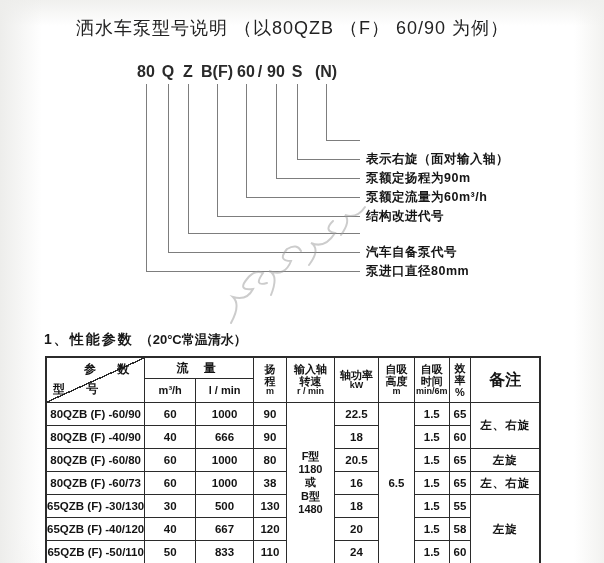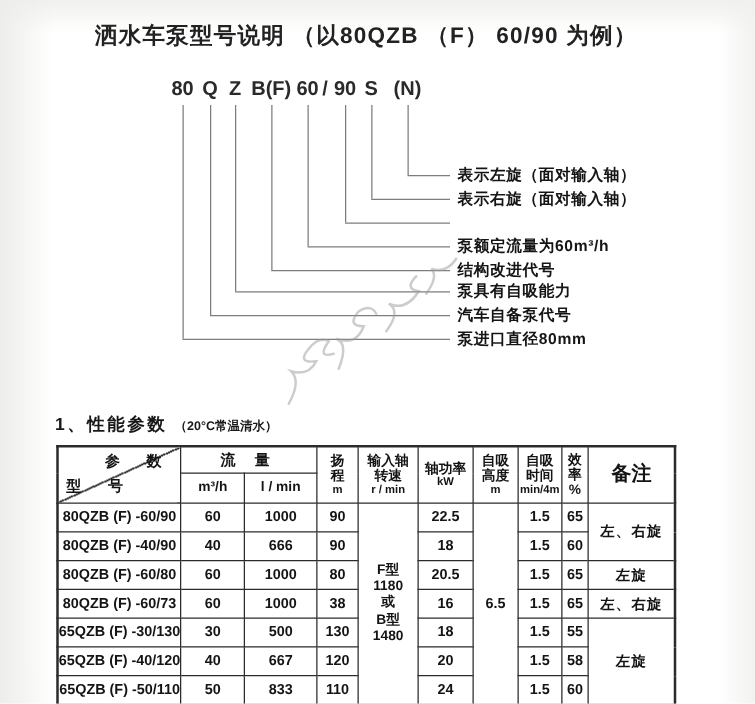--- a/index.html
+++ b/index.html
@@ -8,21 +8,21 @@
     position:relative;width:604px;height:563px;overflow:hidden;
     background:
       linear-gradient(to right, #ededeb, rgba(255,255,255,0) 42px),
       linear-gradient(to bottom, #f0f0ee, rgba(255,255,255,0) 26px),
       linear-gradient(to left, #f2f2f0, rgba(255,255,255,0) 30px),
       radial-gradient(130% 110% at 55% 42%, #ffffff 62%, #efefed 100%);
     color:#1e1e1e;
   }
   .doc-title{
     position:absolute;left:76px;top:16px;width:470px;
-    font-size:18px;font-weight:bold;letter-spacing:1px;color:#222;
+    font-size:18px;font-weight:normal;letter-spacing:1px;color:#222;
     white-space:nowrap;
   }
   
   #diagram{position:absolute;left:0;top:0;width:604px;height:330px;}
   .code-seg{
     position:absolute;top:63px;transform:translateX(-50%);
     font-size:16px;font-weight:bold;color:#2a2a2a;white-space:nowrap;
   }
   .vline{position:absolute;width:1px;background:#7d7d7d;}
   .hline{position:absolute;height:1px;background:#7d7d7d;}
@@ -30,21 +30,21 @@
     position:absolute;left:366px;white-space:nowrap;
     font-size:12.5px;font-weight:bold;color:#151515;letter-spacing:0.5px;
   }
   
   #watermark{position:absolute;left:213px;top:193px;opacity:.5;}
   
   .section-heading{
     position:absolute;left:44px;top:331px;font-weight:bold;color:#181818;
     font-size:14px;letter-spacing:2px;white-space:nowrap;
   }
-  .section-heading .note{font-size:10px;letter-spacing:0;}
+  .section-heading .note{font-size:13px;letter-spacing:0;}
   
   #ptable{
     position:absolute;left:45px;top:356px;width:496px;
     border-collapse:collapse;table-layout:fixed;
     font-weight:bold;color:#141414;
   }
   #ptable th,#ptable td{
     border:1px solid #2b2b2b;padding:0;text-align:center;vertical-align:middle;
     font-weight:bold;overflow:hidden;
   }
@@ -80,41 +80,40 @@
       <div class="vline" style="left: 146px; top: 84px; height: 187px;"></div>
       <div class="hline" style="left: 146px; top: 271px; width: 214px;"></div>
       <div class="conn-label" style="left: 366px; top: 263px;">泵进口直径80mm</div>
       <div class="code-seg" style="left: 168px;">Q</div>
       <div class="vline" style="left: 168px; top: 84px; height: 168px;"></div>
       <div class="hline" style="left: 168px; top: 252px; width: 192px;"></div>
       <div class="conn-label" style="left: 366px; top: 244px;">汽车自备泵代号</div>
       <div class="code-seg" style="left: 188px;">Z</div>
       <div class="vline" style="left: 188px; top: 84px; height: 149px;"></div>
       <div class="hline" style="left: 188px; top: 233px; width: 172px;"></div>
-      <div class="conn-label" style="left: 366px; top: 225px;">泵具有自吸能力</div>
       <div class="code-seg" style="left: 217px;">B(F)</div>
       <div class="vline" style="left: 217px; top: 84px; height: 132px;"></div>
       <div class="hline" style="left: 217px; top: 216px; width: 143px;"></div>
       <div class="conn-label" style="left: 366px; top: 208px;">结构改进代号</div>
       <div class="code-seg" style="left: 246px;">60</div>
       <div class="vline" style="left: 246px; top: 84px; height: 113px;"></div>
       <div class="hline" style="left: 246px; top: 197px; width: 114px;"></div>
       <div class="conn-label" style="left: 366px; top: 189px;">泵额定流量为60m³/h</div>
       <div class="code-seg" style="left: 260px;">/</div>
       <div class="code-seg" style="left: 276px;">90</div>
       <div class="vline" style="left: 276px; top: 84px; height: 94px;"></div>
       <div class="hline" style="left: 276px; top: 178px; width: 84px;"></div>
+      <div class="conn-label" style="left: 366px; top: 170px;">泵额定扬程为90m</div>
       <div class="code-seg" style="left: 297px;">S</div>
       <div class="vline" style="left: 297px; top: 84px; height: 75px;"></div>
       <div class="hline" style="left: 297px; top: 159px; width: 63px;"></div>
       <div class="conn-label" style="left: 366px; top: 151px;">表示右旋（面对输入轴）</div>
       <div class="code-seg" style="left: 326px;">(N)</div>
       <div class="vline" style="left: 326px; top: 84px; height: 56px;"></div>
       <div class="hline" style="left: 326px; top: 140px; width: 34px;"></div>
-      <div class="conn-label" style="left: 366px; top: 132px;">表示左旋（面对输入轴）</div>
     </div>
 
   <svg id="watermark" width="170" height="150" viewBox="0 0 170 150">
     <g fill="none" stroke="#9b9b9b" stroke-width="2" stroke-linecap="round">
       <path d="M18 130 q10 -18 2 -26 q14 4 20 -8 q-16 2 -6 -10 q8 -10 16 -6 q-10 14 4 10"></path>
       <path d="M58 102 q8 -20 -2 -24 q16 6 22 -10 q-14 0 -4 -12 q10 -6 14 2"></path>
       <path d="M96 72 q12 -16 2 -22 q14 6 24 -10 q-12 -2 -2 -12"></path>
       <path d="M128 42 q10 -14 4 -20 q12 4 20 -8"></path>
     </g>
   </svg>
@@ -167,21 +166,21 @@
             <span>自吸</span>
             <span>高度</span>
           </span>
           <span class="hdr-sm">m</span>
         </th>
         <th rowspan="2">
           <span class="hdr stack">
             <span>自吸</span>
             <span>时间</span>
           </span>
-          <span class="hdr-sm">min/4m</span>
+          <span class="hdr-sm">min/6m</span>
         </th>
         <th rowspan="2">
           <span class="hdr stack">
             <span>效</span>
             <span>率</span>
             <span>%</span>
           </span>
         </th>
         <th rowspan="2" class="hdr" style="font-size:16px;">备注</th>
       </tr>

